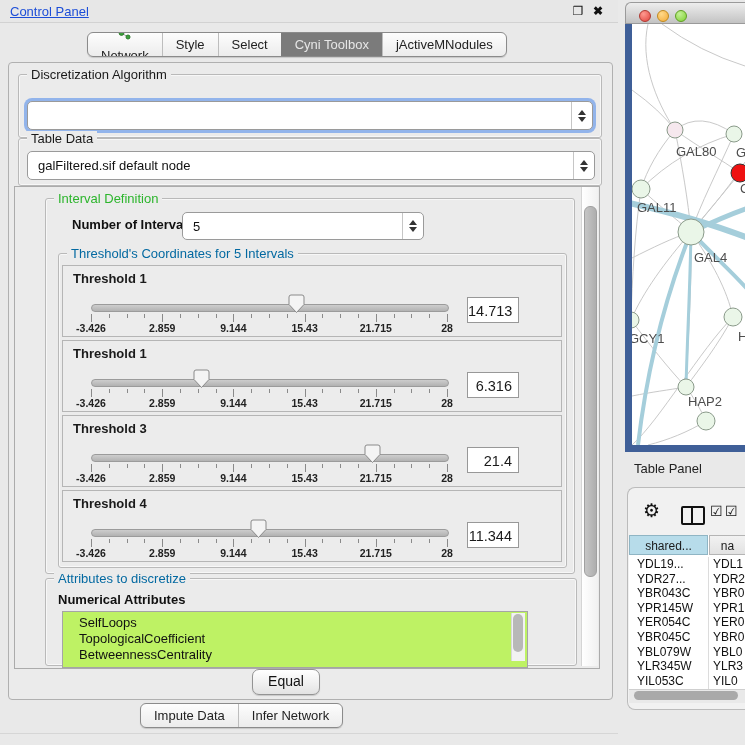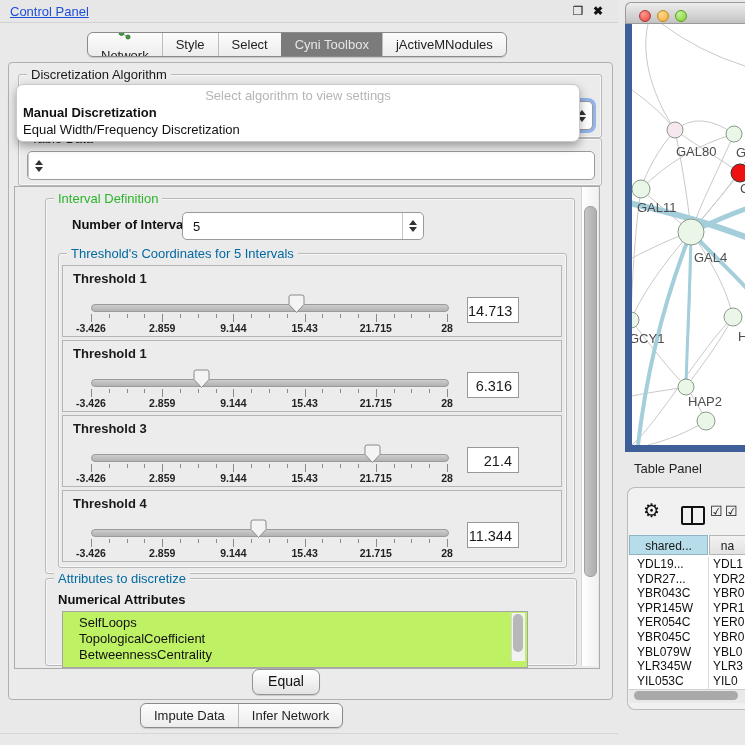--- a/index.html
+++ b/index.html
@@ -120,20 +120,21 @@
       <span class="stepper">
           <span class="arr-up"></span>
           <span class="arr-dn"></span>
         </span>
     </div>
   </div>
 
   <div class="abs groupbox" style="left:18px;top:138px;width:582px;height:46px;">
     <span class="group-title t-black">Table Data</span>
     <div class="abs combo" style="left:8px;top:12px;width:566px;height:27px;">
+      <span class="val">galFiltered.sif default node</span>
       <span class="stepper">
           <span class="arr-up"></span>
           <span class="arr-dn"></span>
         </span>
     </div>
   </div>
 
   <div class="abs scrollpane"></div>
   <div class="abs vscroll-track"></div>
   <div class="abs vscroll-thumb"></div>
@@ -313,27 +314,20 @@
   <div class="abs tab-pill" style="left:140px;top:703px;" id="bottom-tabs">
       <div class="tab">
         <span>Impute Data</span>
       </div>
       <div class="tab">
         <span>Infer Network</span>
       </div>
     </div>
   <div class="abs statusline"></div>
 
-  <div class="abs popup">
-    <span class="popup-hint">Select algorithm to view settings</span>
-    <div id="popup-items">
-        <div class="popup-item" style="top: 20px; font-weight: bold;">Manual Discretization</div>
-        <div class="popup-item" style="top: 37px;">Equal Width/Frequency Discretization</div>
-      </div>
-  </div>
 
   <div class="abs net-titlebar">
     <span class="light" style="left:13px;background:radial-gradient(circle at 35% 30%,#ff9a90,#e0443e);border:1px solid #b03830;"></span>
     <span class="light" style="left:31px;background:radial-gradient(circle at 35% 30%,#ffd98a,#f3ab37);border:1px solid #c08a20;"></span>
     <span class="light" style="left:49px;background:radial-gradient(circle at 35% 30%,#c4f097,#7ed131);border:1px solid #5fa023;"></span>
   </div>
   <div class="abs net-border-left"></div>
   <div class="abs net-border-bottom"></div>
   <div class="abs net-canvas">
     <svg id="net-svg" width="113" height="421" viewBox="632 24 113 421" xmlns="http://www.w3.org/2000/svg">

